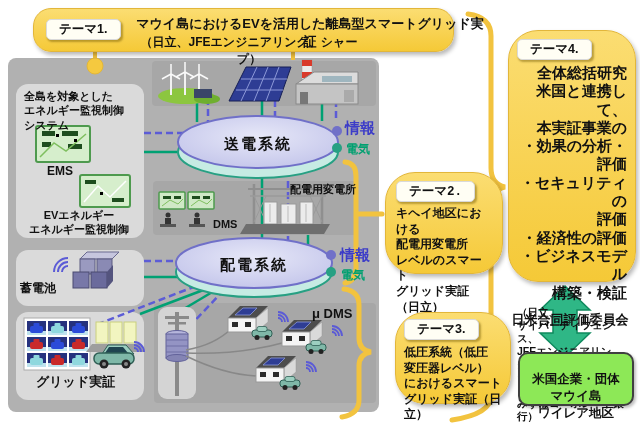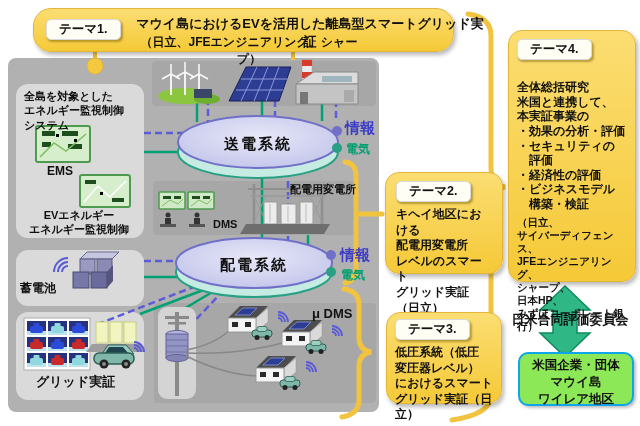--- a/index.html
+++ b/index.html
@@ -12,30 +12,30 @@
   .ybox{background:linear-gradient(180deg,#FBDD72 0%,#F5C937 100%);
         border:1px solid #E2B63A;border-radius:14px;
         box-shadow:2px 3px 4px rgba(0,0,0,.28);box-sizing:border-box;padding:8px 10px;}
   .tag{background:#FFFEF4;border:1px solid #D9D9D9;border-radius:5px;
        box-shadow:1.5px 2px 2px rgba(110,85,0,.45);padding:1px 12px;
        font-weight:bold;font-size:12.5px;display:inline-block;}
   .ybody{font-weight:bold;font-size:12px;line-height:1.3;white-space:pre-line;margin-top:5px;}
   .ypartners{font-weight:bold;font-size:10.5px;line-height:1.24;white-space:pre-line;margin-top:4px;}
   .pre{white-space:pre-line;}
   .b{font-weight:bold;}
-  .z10{z-index:10;}
+  .z10{z-index:10;border-radius:30px;}
   .z1{z-index:1;}
   .z2{z-index:2;}
   svg.layer{position:absolute;left:0;top:0;z-index:5;pointer-events:none;}
   .info-t{color:#3C3CC8;font-weight:bold;font-size:15px;}
   .elec-t{color:#00A070;font-weight:bold;font-size:12px;}
   .ellipse-label{font-weight:bold;font-size:15px;letter-spacing:2px;text-align:center;}
-  .usbox{background:#8DE857;border:2px solid #0ea5e9;border-radius:10px;
+  .usbox{background:#8DE857;border:2px solid #404040;border-radius:10px;
          box-shadow:2px 2px 3px rgba(0,0,0,.25);box-sizing:border-box;
-         text-align:center;font-weight:bold;font-size:12.5px;line-height:1.35;padding-top:3px;}
+         text-align:center;font-weight:bold;font-size:12.5px;line-height:1.35;padding-top:17px;}
 </style>
 </head>
 <body>
 
 <div class="canvas">
 
   <div class="abs panel z1" style="left:8px;top:58px;width:371px;height:354px;"></div>
 
   <div class="abs lbox z2" style="left:16px;top:84px;width:128px;height:154px;"></div>
   <div class="abs lbox z2" style="left:16px;top:250px;width:128px;height:56px;"></div>
@@ -340,39 +340,39 @@
   <div class="abs ellipse-label z10" style="left:198px;top:135px;width:120px;">送電系統</div>
   <div class="abs b z10" style="left:290px;top:182px;font-size:11px;">配電用変電所</div>
   <div class="abs b z10" style="left:213px;top:218px;font-size:11px;">DMS</div>
   <div class="abs b z10" style="left:312px;top:306px;font-size:13px;">μ DMS</div>
 
   <div class="abs info-t z10" style="left:345px;top:119px;">情報</div>
   <div class="abs elec-t z10" style="left:346px;top:141px;">電気</div>
   <div class="abs info-t z10" style="left:340px;top:246px;">情報</div>
   <div class="abs elec-t z10" style="left:341px;top:267px;">電気</div>
 
-  <div class="abs ybox z10" style="left:385px;top:172px;width:118px;height:102px;">
+  <div class="abs ybox z10" style="left:385px;top:172px;width:118px;height:102px;font-family:Liberation Mono, monospace;">
     <span class="tag">テーマ2.</span>
     <div class="ybody">キヘイ地区における
 配電用変電所
 レベルのスマート
 グリッド実証（日立）</div>
   </div>
 
-  <div class="abs ybox z10" style="left:386px;top:312px;width:116px;height:92px;padding:6px 8px;">
+  <div class="abs ybox z10" style="left:395px;top:312px;width:116px;height:92px;padding:6px 8px;">
     <span class="tag">テーマ3.</span>
     <div class="ybody">低圧系統（低圧
 変圧器レベル）
 におけるスマート
 グリッド実証（日立）</div>
   </div>
 
   <div class="abs ybox z10" style="left:508px;top:30px;width:128px;height:252px;padding:8px 8px;">
     <span class="tag">テーマ4.</span>
-    <div class="ybody" style="font-size:12px;line-height:1.22;margin-top:20px;">全体総括研究
+    <div class="ybody" style="font-size:15px;line-height:1.22;margin-top:4px;text-align:right;">全体総括研究
 米国と連携して、
 本実証事業の
 ・効果の分析・評価
 ・セキュリティの
 　評価
 ・経済性の評価
 ・ビジネスモデル
 　構築・検証</div>
     <div class="ypartners">（日立、
 サイバーディフェンス、

